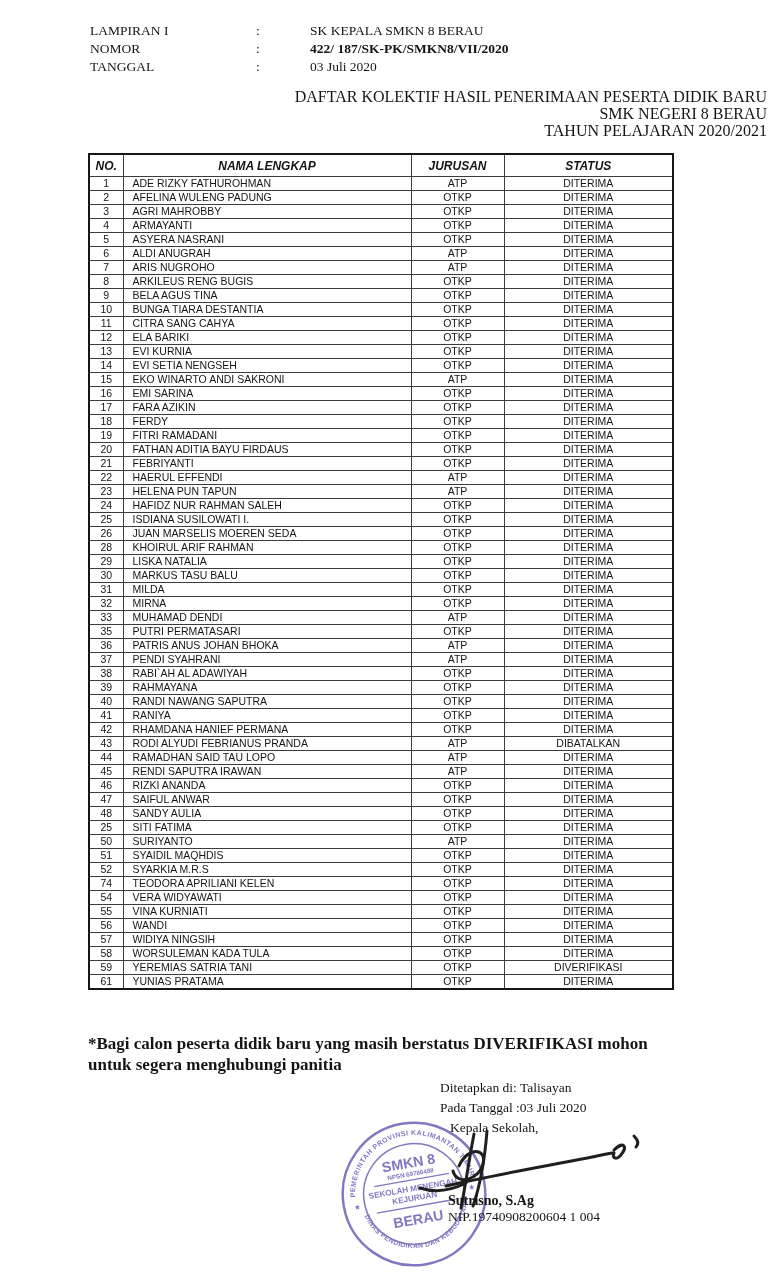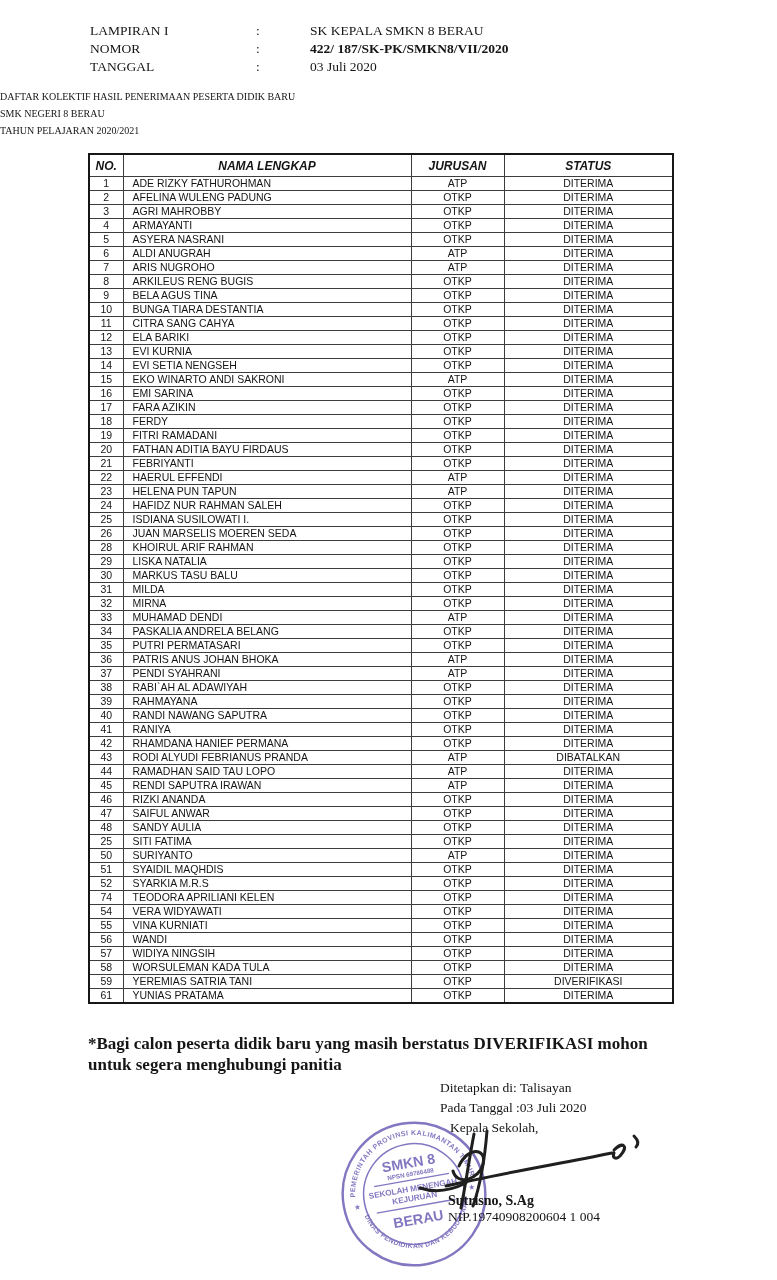--- a/index.html
+++ b/index.html
@@ -5,22 +5,22 @@
   html,body{margin:0;padding:0}
   body{
     width:777px;height:1280px;background:#ffffff;position:relative;
     font-family:"Liberation Serif",serif;color:#151515;overflow:hidden;
   }
   .meta{position:absolute;left:90px;top:22px;font-size:13.5px;line-height:18px}
   .meta-row{display:flex}
   .meta-label{width:166px}
   .meta-colon{width:54px}
   .meta-value.bold{font-weight:bold}
-  .title{position:absolute;left:0;right:10px;top:88px;text-align:left;
-    font-size:10px;line-height:17px}
+  .title{position:absolute;left:0;right:10px;top:88px;text-align:right;
+    font-size:16px;line-height:17px}
   table.roster{
     position:absolute;left:88px;top:153px;width:584px;
     border-collapse:collapse;table-layout:fixed;border:2px solid #161616;
   }
   .roster th,.roster td{border:1px solid #3c3c3c;overflow:hidden;white-space:nowrap}
   .roster thead th{
     font-family:"Liberation Sans",sans-serif;font-weight:bold;font-style:italic;
     font-size:12px;height:19px;
   }
   .roster tbody td{
@@ -271,26 +271,20 @@
         <td class="c2">OTKP</td>
         <td class="c3">DITERIMA</td>
       </tr>
       <tr>
         <td class="c0">33</td>
         <td class="c1">MUHAMAD DENDI</td>
         <td class="c2">ATP</td>
         <td class="c3">DITERIMA</td>
       </tr>
       <tr>
-        <td class="c0">34</td>
-        <td class="c1">PASKALIA ANDRELA BELANG</td>
-        <td class="c2">OTKP</td>
-        <td class="c3">DITERIMA</td>
-      </tr>
-      <tr>
         <td class="c0">35</td>
         <td class="c1">PUTRI PERMATASARI</td>
         <td class="c2">OTKP</td>
         <td class="c3">DITERIMA</td>
       </tr>
       <tr>
         <td class="c0">36</td>
         <td class="c1">PATRIS ANUS JOHAN BHOKA</td>
         <td class="c2">ATP</td>
         <td class="c3">DITERIMA</td>

